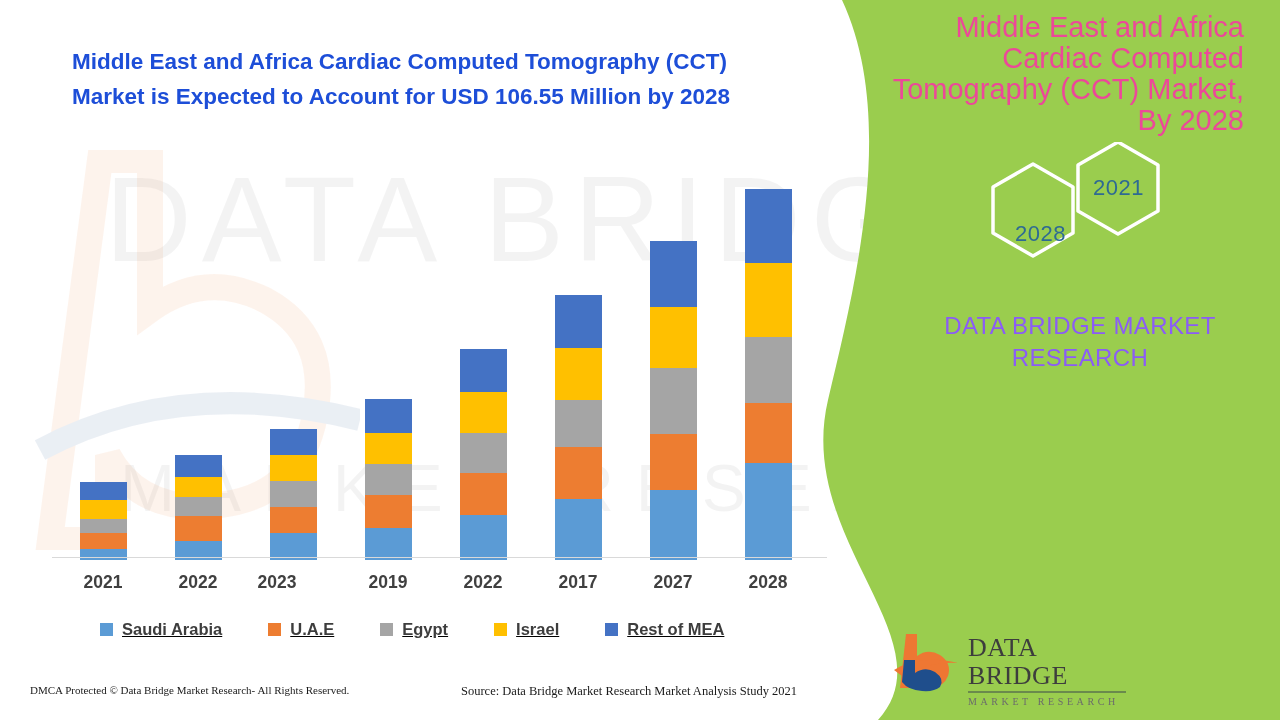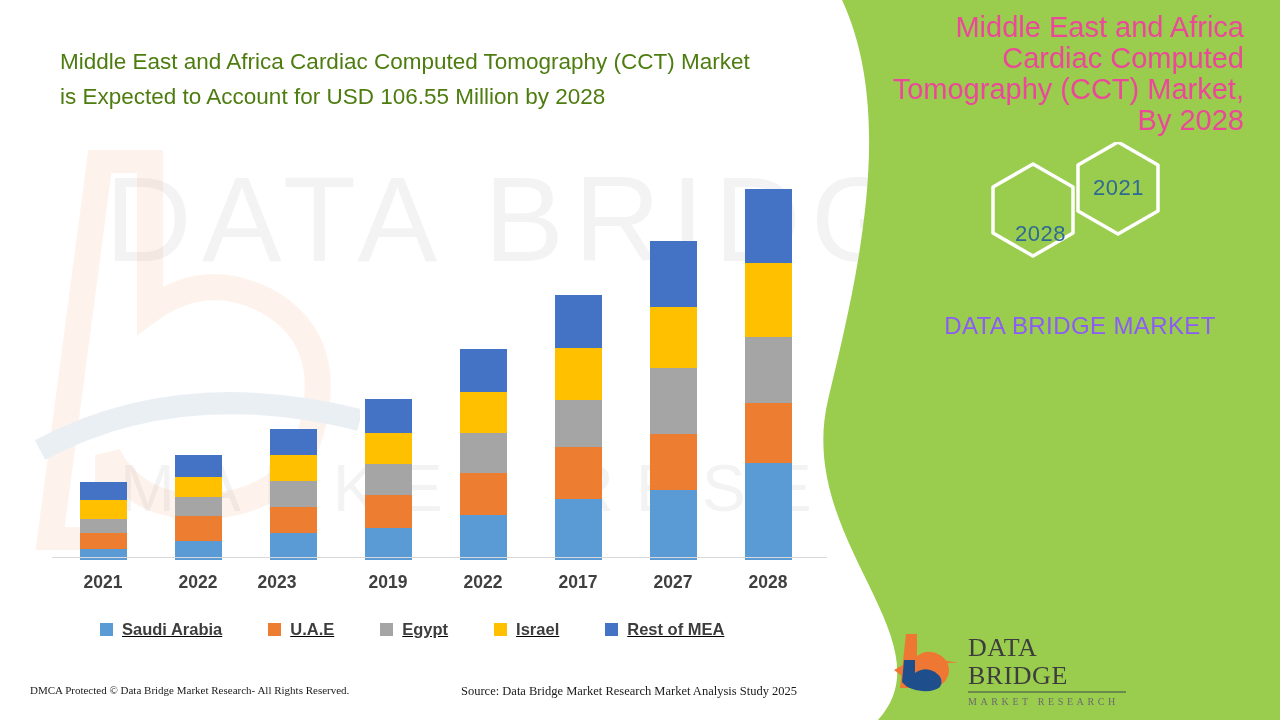--- a/index.html
+++ b/index.html
@@ -97,26 +97,26 @@
   }
   #dbmr-logo .logo-rule{ height:1.5px; background:#6a8a4c; margin:1px 0 3px 0; width:158px;}
   #dbmr-logo .logo-sub{
     font-family:"Liberation Serif", serif;
     font-size:10px; color:#6b6b6b; letter-spacing:3.6px;
   }
 
   
   #chart-title{
     position:absolute;
-    left:60px; top:44px;
+    left:72px; top:44px;
     width:700px;
-    color:#4d7c0f;
+    color:#1d4ed8;
     font-size:22.5px;
     line-height:35px;
-    font-weight:400;
+    font-weight:700;
   }
 
   #plot{
     position:absolute;
     left:52px; top:170px;
     width:775px; height:390px;
   }
   #axis-line{
     position:absolute;
     left:52px; top:557px;
@@ -196,20 +196,21 @@
     <svg width="200" height="150" viewBox="0 0 200 150">
       <polygon points="48,22 88,45 88,91 48,114 8,91 8,45" fill="none" stroke="#ffffff" stroke-width="3.5" stroke-linejoin="round"></polygon>
       <polygon points="133,0 173,23 173,69 133,92 93,69 93,23" fill="none" stroke="#ffffff" stroke-width="3.5" stroke-linejoin="round"></polygon>
     </svg>
     <div class="hex-label" id="hex-2021-label">2021</div>
     <div class="hex-label" id="hex-2028-label">2028</div>
   </div>
 
   <div class="brand-lines">
     <div>DATA BRIDGE MARKET</div>
+    <div>RESEARCH</div>
   </div>
 
   <div id="dbmr-logo">
     <svg class="logo-mark" viewBox="0 0 70 62">
       <path d="M16 4 L27 4 L27 26 Q38 18 50 25 Q62 33 58 46 Q54 57 40 58 Q26 59 20 50 L20 58 L10 58 Z" fill="#EE7733"></path>
       <path d="M22 24 L32 24 L32 40 Q42 33 52 39 Q62 46 57 55 L20 55 Z" fill="#1F4E8C" opacity="0"></path>
       <path d="M4 40 Q30 24 68 33 Q40 31 12 46 Z" fill="#EE7733"></path>
       <path d="M14 30 L25 30 L25 43 Q35 36 45 42 Q55 49 50 57 Q44 62 32 61 Q18 60 12 52 Z" fill="#1F4E8C"></path>
     </svg>
     <div class="logo-text">
@@ -307,15 +308,15 @@
         <span class="legend-swatch" style="background: rgb(255, 192, 0);"></span>
         <span class="legend-label">Israel</span>
       </div>
       <div class="legend-item">
         <span class="legend-swatch" style="background: rgb(68, 114, 196);"></span>
         <span class="legend-label">Rest of MEA</span>
       </div>
     </div>
 
   <div id="footer-left">DMCA Protected © Data Bridge Market Research- All Rights Reserved.</div>
-  <div id="footer-right">Source: Data Bridge Market Research Market Analysis Study 2025</div>
+  <div id="footer-right">Source: Data Bridge Market Research Market Analysis Study 2021</div>
 
 </div>
 
 </body></html>

